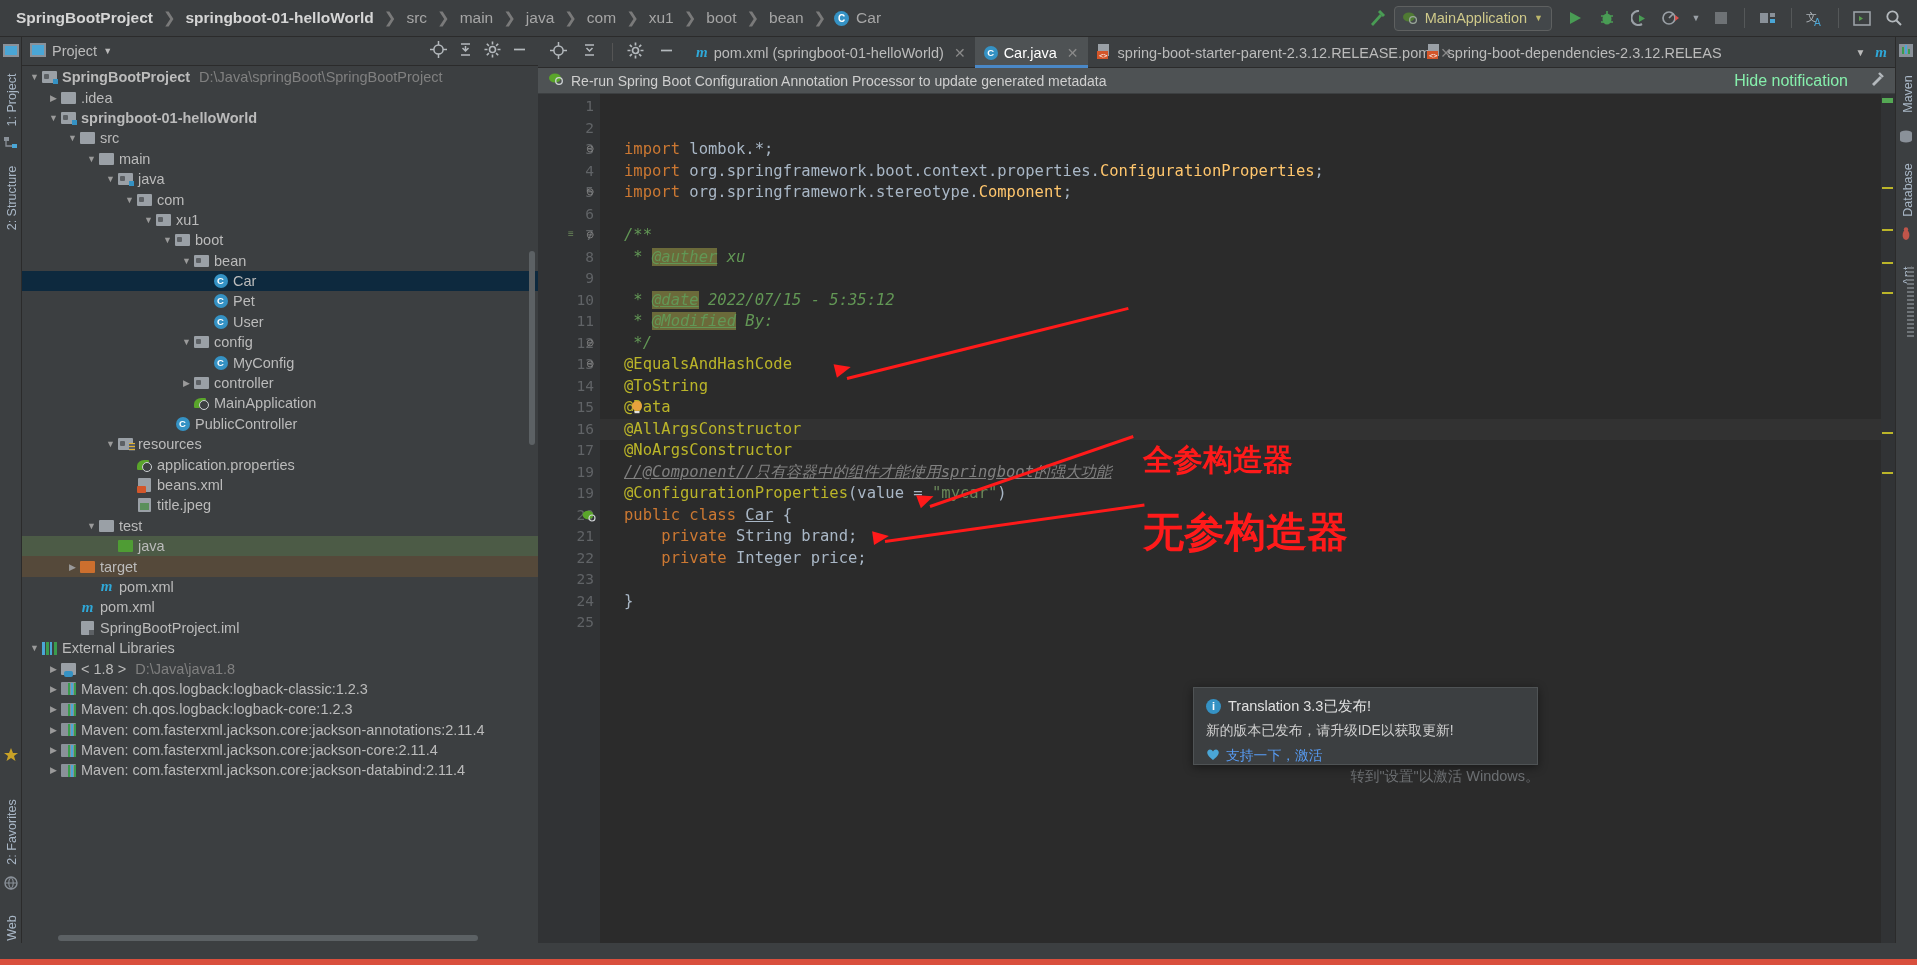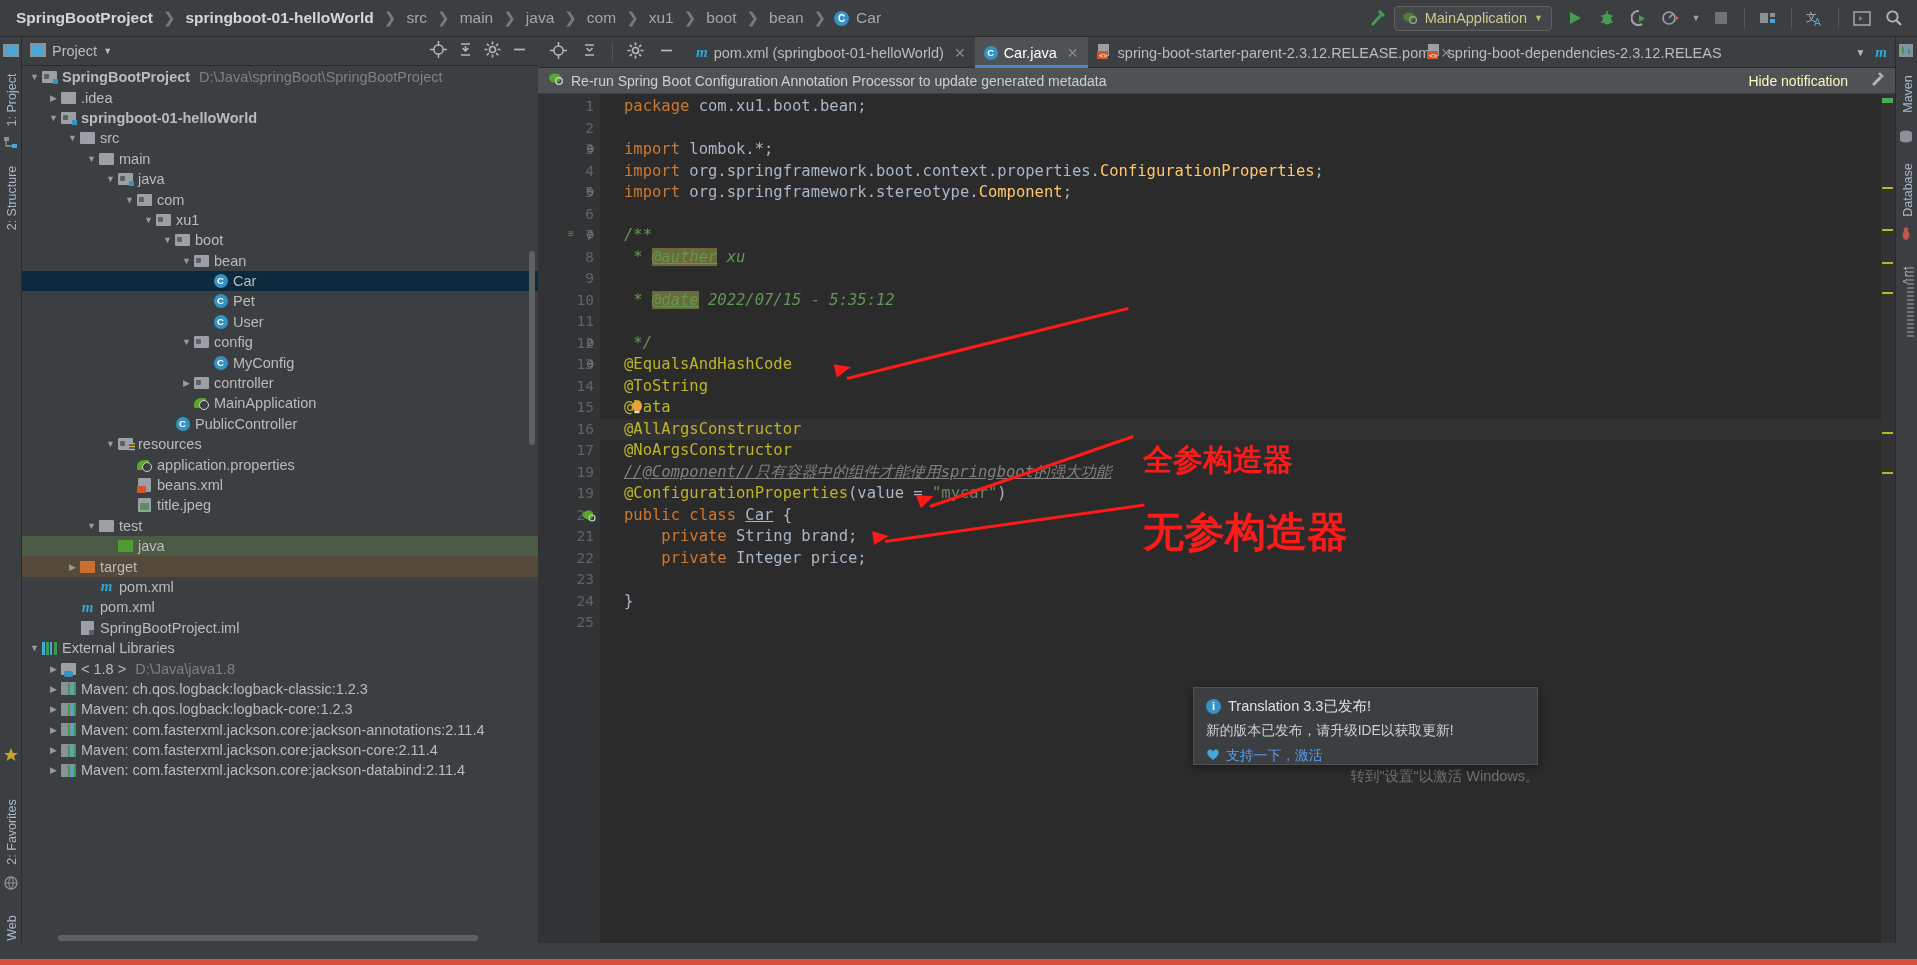--- a/index.html
+++ b/index.html
@@ -125,21 +125,21 @@
   }
   .etab.active{background:#4e5254;color:#ffffff;}
   .etab.active::after{content:"";position:absolute;left:0;right:0;bottom:0;height:3px;background:#4a88c7;}
   .etab .x{color:#8a8a8a;font-size:14px;margin-left:4px;}
   #tabmore{margin-left:auto;display:flex;align-items:center;gap:10px;padding:0 8px;}
 
   #notif{
     height:26px;background:#4e5254;display:flex;align-items:center;padding:0 10px;gap:7px;
     border-bottom:1px solid #3c3f41;font-size:14px;color:#cfcfcf;
   }
-  #notif .hide{margin-left:auto;color:#fef9c3;font-size:14px;}
+  #notif .hide{margin-left:auto;color:#86efac;font-size:16px;}
   #code{position:absolute;left:0;right:0;top:57px;bottom:0;background:#2b2b2b;display:flex;}
   #gutter{width:62px;background:#313335;position:relative;flex:none;}
   #gutter .ln{
     position:absolute;right:6px;width:50px;text-align:right;color:#606366;
     font-family:"DejaVu Sans Mono",monospace;font-size:14.5px;line-height:21.5px;
   }
   #gutter .fold-m{position:absolute;left:48px;width:10px;height:10px;color:#888;font-size:10px;}
   #codearea{position:relative;flex:1;overflow:hidden;}
   .cl{
     position:absolute;left:0;right:0;height:21.5px;line-height:21.5px;white-space:pre;
@@ -761,29 +761,29 @@
         <div class="fold-m" style="top: 135px;">⊖</div>
         <div class="fold-m" style="top: 242.5px;">⊖</div>
         <div class="fold-m" style="top: 264px;">⊖</div>
         <div class="fold-m" style="top: 134px; left: 30px; color: rgb(106, 135, 89);">≡</div>
         <div class="gmark" style="top: 413.5px;"><svg width="14" height="13" viewBox="0 0 14 13">
             <ellipse cx="6" cy="6" rx="5.4" ry="4.2" fill="#5aa52b"></ellipse>
             <circle cx="10" cy="9" r="3" fill="none" stroke="#cfd3d6" stroke-width="1.2"></circle>
           </svg></div>
       </div>
     <div id="codearea">
-        <div class="cl" style="top: 2px;"><span class="kw">package </span><span class="ident">com.xu1.boot.bean;</span></div>
         <div class="cl" style="top: 23.5px;"></div>
         <div class="cl" style="top: 45px;"><span class="kw">import </span><span class="ident">lombok.*;</span></div>
         <div class="cl" style="top: 66.5px;"><span class="kw">import </span><span class="ident">org.springframework.boot.context.properties.</span><span class="light">ConfigurationProperties</span><span class="ident">;</span></div>
         <div class="cl" style="top: 88px;"><span class="kw">import </span><span class="ident">org.springframework.stereotype.</span><span class="light">Component</span><span class="ident">;</span></div>
         <div class="cl" style="top: 109.5px;"></div>
         <div class="cl" style="top: 131px;"><span class="cmt">/**</span></div>
         <div class="cl" style="top: 152.5px;"><span class="cmt"> * </span><span class="cmt-tag">@auther</span><span class="cmt"> xu</span></div>
         <div class="cl" style="top: 195.5px;"><span class="cmt"> * </span><span class="cmt-tag">@date</span><span class="cmt"> 2022/07/15 - 5:35:12</span></div>
+        <div class="cl" style="top: 217px;"><span class="cmt"> * </span><span class="cmt-tag">@Modified</span><span class="cmt"> By:</span></div>
         <div class="cl" style="top: 238.5px;"><span class="cmt"> */</span></div>
         <div class="cl" style="top: 260px;"><span class="ann">@EqualsAndHashCode</span></div>
         <div class="cl" style="top: 281.5px;"><span class="ann">@ToString</span></div>
         <div class="cl" style="top: 303px;"><span class="ann">@Data</span></div>
         <div class="cl cur" style="top: 324.5px;"><span class="ann">@AllArgsConstructor</span></div>
         <div class="cl" style="top: 346px;"><span class="ann">@NoArgsConstructor</span></div>
         <div class="cl" style="top: 367.5px;"><span class="cmt-line">//@Component//只有容器中的组件才能使用springboot的强大功能</span></div>
         <div class="cl" style="top: 389px;"><span class="ann">@ConfigurationProperties</span><span class="ident">(value = </span><span class="str">"mycar"</span><span class="ident">)</span></div>
         <div class="cl" style="top: 410.5px;"><span class="kw">public class </span><span class="cls-n">Car</span><span class="ident"> {</span></div>
         <div class="cl" style="top: 432px;"><span class="kw">    private </span><span class="ident">String brand;</span></div>

